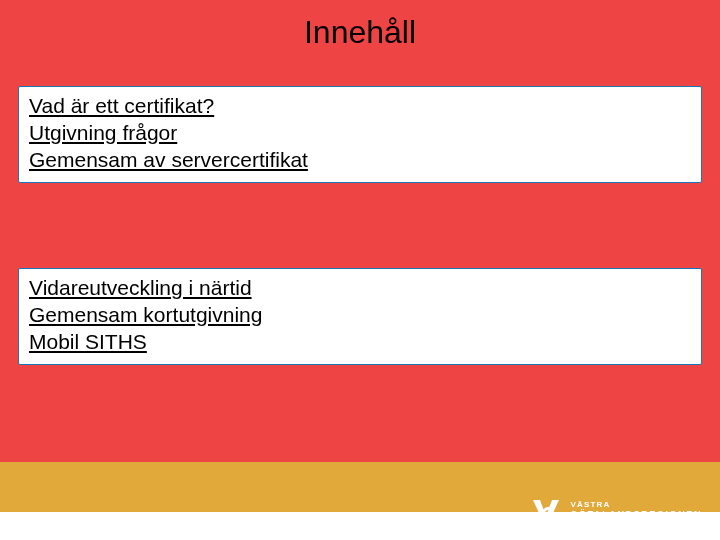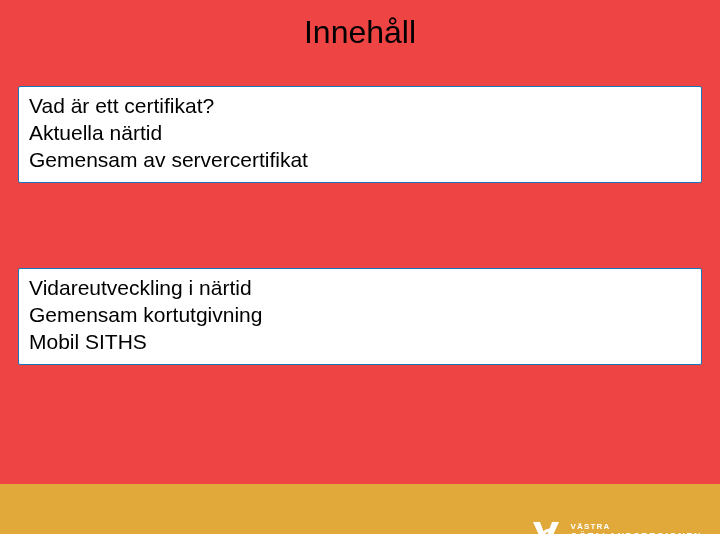--- a/index.html
+++ b/index.html
@@ -7,34 +7,35 @@
   .slide { position: relative; width: 720px; height: 540px; background: #ef4444; }
   .title { text-align: center; font-size: 32px; font-weight: 400; color: #000; padding-top: 14px; }
   .box {
     position: absolute;
     left: 18px;
     width: 684px;
     border: 1px solid #1976b8;
     border-radius: 2px;
     padding: 6px 10px 8px 10px;
     background: #fff;
+    text-decoration: underline;
   }
   .box1 { top: 86px; }
   .box2 { top: 268px; }
   .box p {
     font-size: 21px;
     line-height: 1.28;
     color: #000;
     font-weight: 400;
   }
   .footer {
     position: absolute;
     left: 0; bottom: 0;
     width: 720px;
-    height: 56px;
+    height: 78px;
   }
   .footer .band-top {
     position: absolute;
     left: 0; top: 0;
     width: 720px; height: 50px;
     background: #e0a93a;
   }
   .footer .band-bottom {
     position: absolute;
     left: 0; top: 50px;
@@ -82,21 +83,21 @@
 </style>
 </head>
 <body>
 
 <div class="slide">
 
   <h1 class="title">Innehåll</h1>
 
   <div class="box box1">
     <p>Vad är ett certifikat?</p>
-    <p>Aktuella närtid</p>
+    <p>Utgivning frågor</p>
     <p>Gemensam av servercertifikat</p>
   </div>
 
   <div class="box box2">
     <p>Vidareutveckling i närtid</p>
     <p>Gemensam kortutgivning</p>
     <p>Mobil SITHS</p>
   </div>
 
   <div class="footer">

